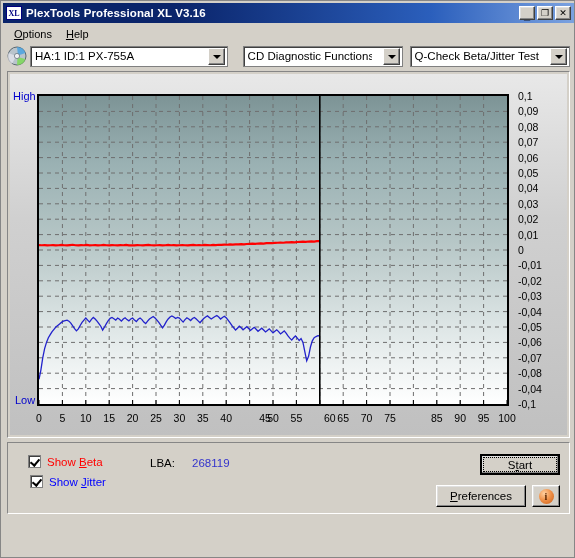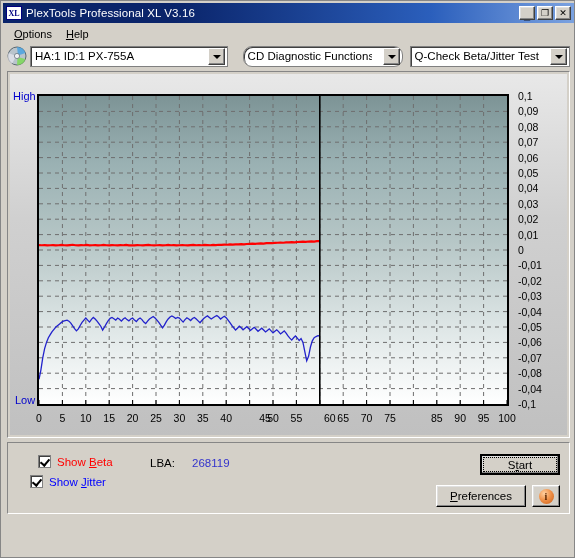--- a/index.html
+++ b/index.html
@@ -39,21 +39,21 @@
     color: #000080;
     font-size: 8px;
     font-weight: bold;
     font-family: "Liberation Serif", serif;
     text-align: center;
     line-height: 13px;
     box-sizing: border-box;
   }
   .title-text {
     color: #ffffff;
-    font-weight: normal;
+    font-weight: bold;
     font-size: 11.5px;
     flex: 1;
     white-space: nowrap;
     letter-spacing: 0.1px;
   }
   .win-btns { display: flex; gap: 2px; margin-right: 3px; }
   .win-btn {
     width: 16px; height: 14px;
     background: #d4d0c8;
     border-top: 1px solid #ffffff;
@@ -144,21 +144,21 @@
   }
   .arrow-btn::after {
     content: "";
     position: absolute;
     left: 4px; top: 6px;
     border-left: 4px solid transparent;
     border-right: 4px solid transparent;
     border-top: 4px solid #000000;
   }
   #combo-drive { width: 232px; }
-  #combo-function { width: 160px; margin-left: 15px; border-radius: 9px; }
+  #combo-function { width: 160px; margin-left: 15px; }
   #combo-test { width: 162px; margin-left: 7px; }
 
   
   .chart-panel {
     position: absolute;
     left: 6px; top: 70px;
     width: 563px; height: 367px;
     background: #d4d0c8;
     border-top: 1px solid #868686;
     border-left: 1px solid #868686;
@@ -231,21 +231,21 @@
     border-left: 1px solid #868686;
     border-right: 1px solid #ffffff;
     border-bottom: 1px solid #ffffff;
     box-sizing: border-box;
   }
   .chk-row {
     position: absolute;
     display: flex;
     align-items: center;
   }
-  #chk-beta-row  { left: 30px; top: 12px; }
+  #chk-beta-row  { left: 20px; top: 12px; }
   #chk-jitter-row{ left: 22px; top: 32px; }
   .checkbox {
     width: 13px; height: 13px;
     background: #ffffff;
     border: 1px solid #808080;
     box-shadow: inset 1px 1px 0 #404040, inset -1px -1px 0 #ffffff;
     box-sizing: border-box;
     position: relative;
     margin-right: 6px;
     flex: none;

